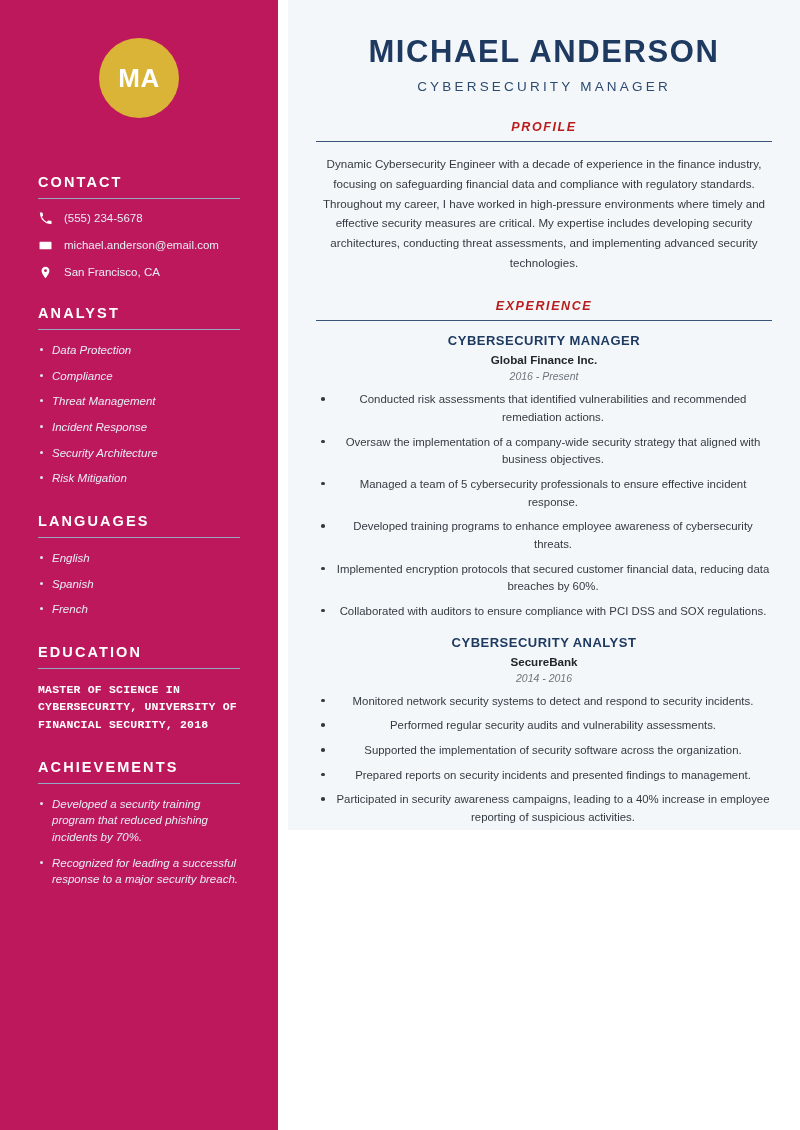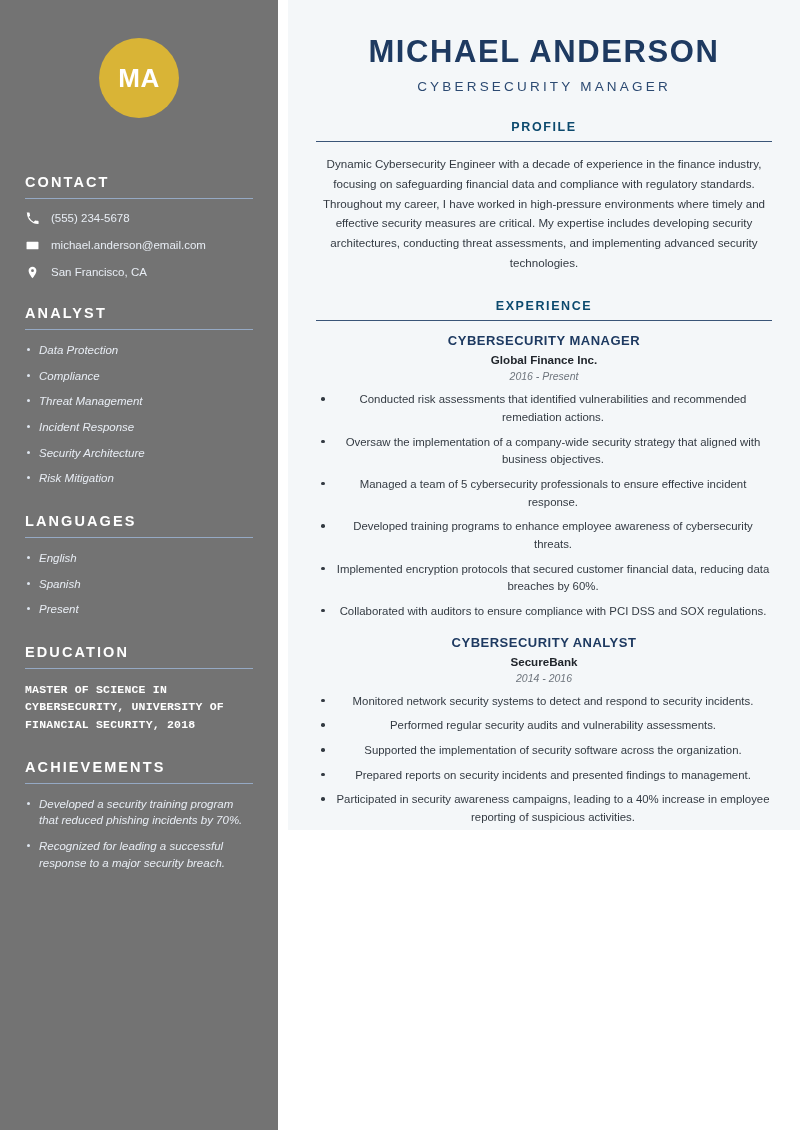--- a/index.html
+++ b/index.html
@@ -16,22 +16,22 @@
     background: #ffffff;
     display: flex;
     overflow: hidden;
   }
 
   
   .sidebar {
     width: 278px;
     min-width: 278px;
     height: 1130px;
-    background: #737373;
-    padding: 0 25px;
+    background: #be185d;
+    padding: 0 38px;
     color: #ffffff;
   }
   .avatar-wrap {
     display: flex;
     justify-content: center;
     padding-top: 38px;
   }
   .avatar {
     width: 80px;
     height: 80px;
@@ -129,22 +129,23 @@
     letter-spacing: 3.2px;
     color: #2c4a72;
     margin-top: 9px;
   }
 
   .main-section { margin-top: 26px; }
   .main-title {
     font-size: 12.5px;
     font-weight: bold;
     letter-spacing: 1.6px;
-    color: #0c4a6e;
+    color: #b91c1c;
     padding-bottom: 7px;
+    font-style: italic;
   }
   .main-rule {
     height: 1px;
     background: #3a5578;
     margin-bottom: 12px;
   }
   .profile-text {
     font-size: 11.6px;
     line-height: 1.72;
     color: #333a42;
@@ -246,21 +247,21 @@
         <li>Risk Mitigation</li>
       </ul>
     </section>
 
     <section class="side-section">
       <div class="side-title">LANGUAGES</div>
       <div class="side-rule"></div>
       <ul class="side-list">
         <li>English</li>
         <li>Spanish</li>
-        <li>Present</li>
+        <li>French</li>
       </ul>
     </section>
 
     <section class="side-section">
       <div class="side-title">EDUCATION</div>
       <div class="side-rule"></div>
       <div class="edu-text">MASTER OF SCIENCE IN CYBERSECURITY, UNIVERSITY OF FINANCIAL SECURITY, 2018</div>
     </section>
 
     <section class="side-section">

